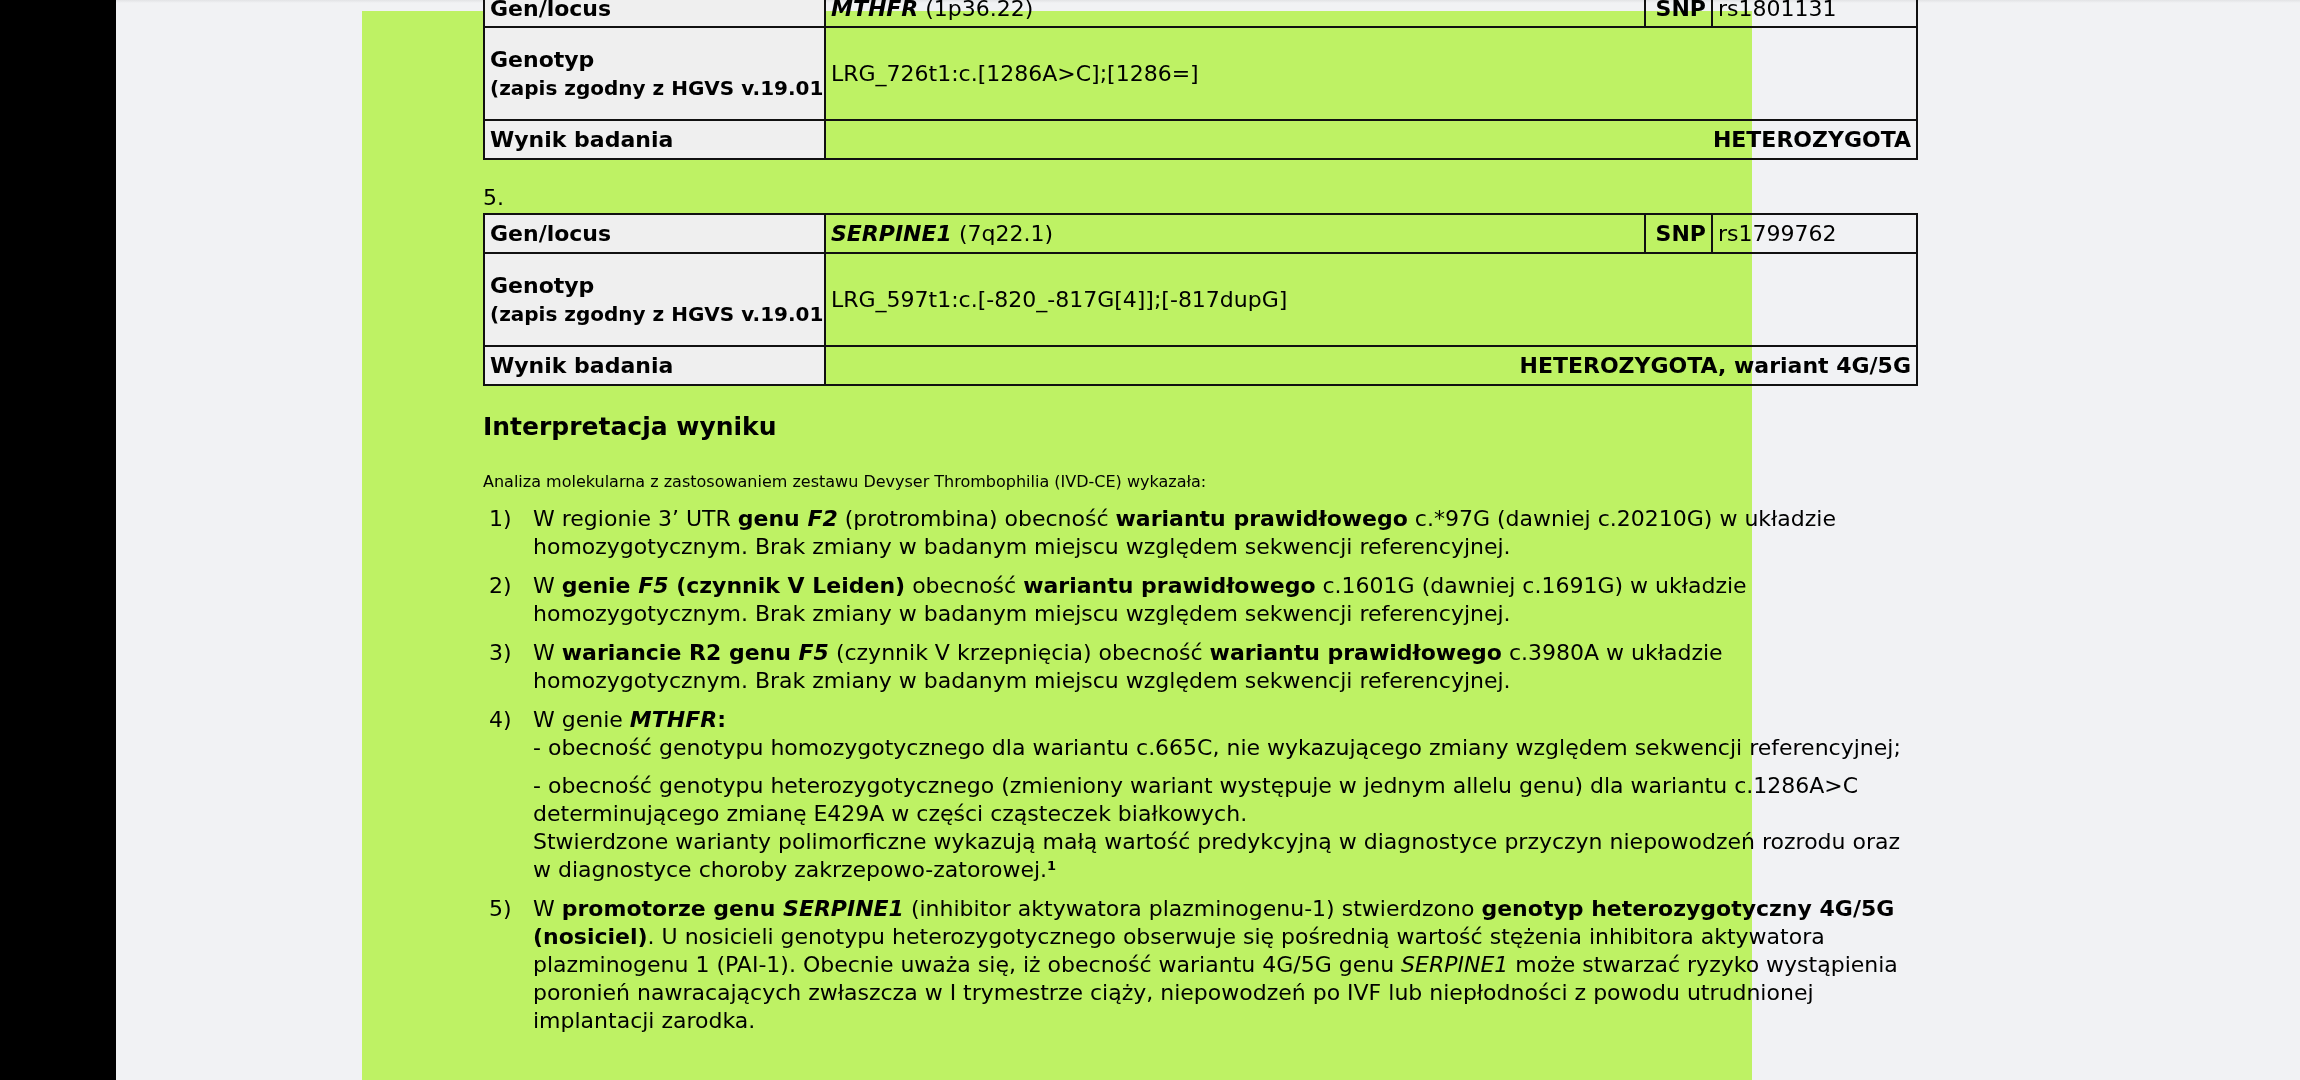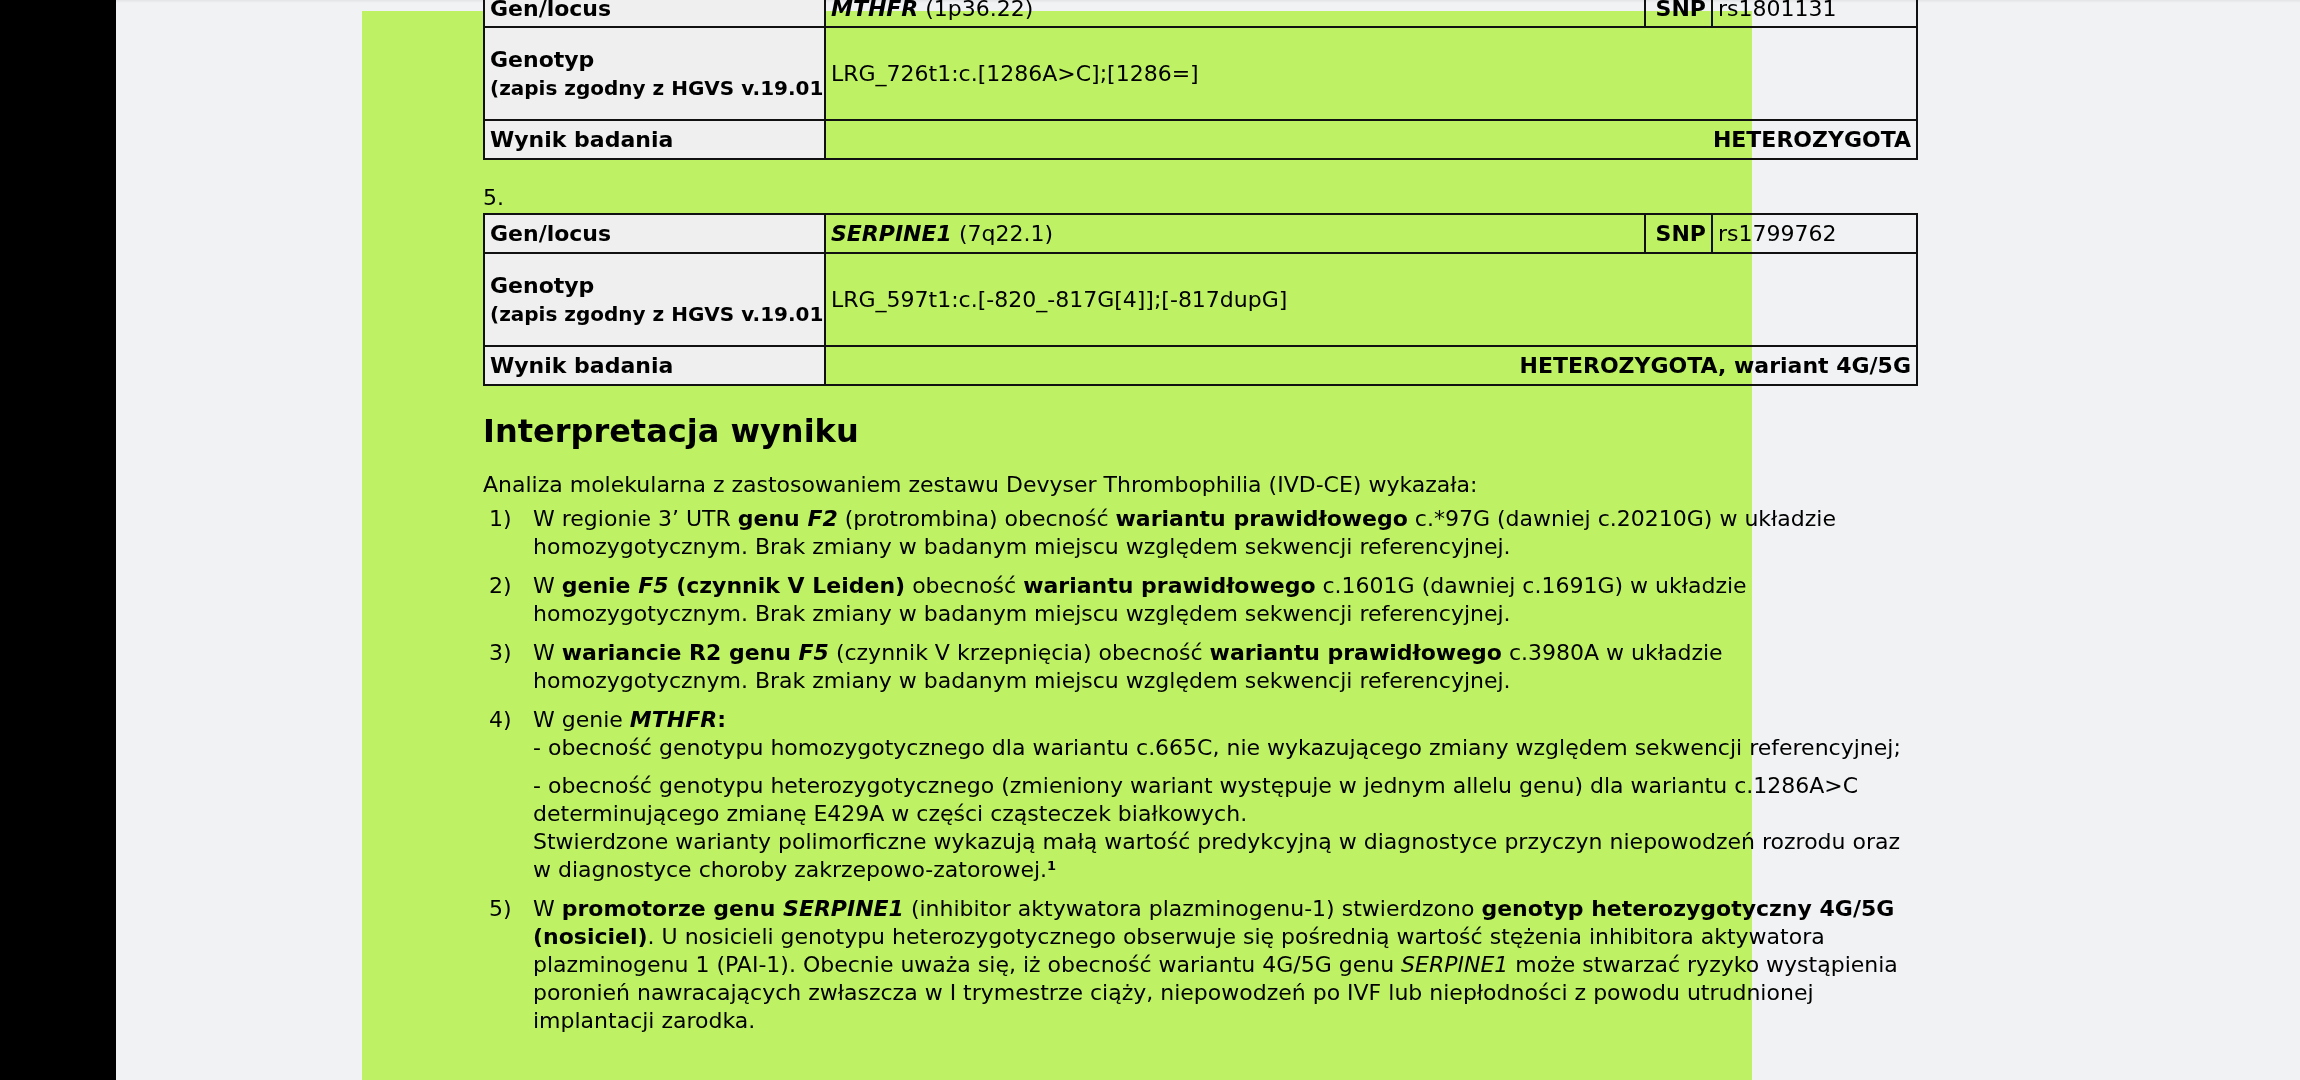--- a/index.html
+++ b/index.html
@@ -27,23 +27,23 @@
   td.lbl { background:#efefef; font-weight:bold; }
   td.snp-lbl { font-weight:bold;text-align:right; }
   .sub { display:block; font-size:20px; font-weight:bold; margin-top:4px; }
   .g-it { font-weight:bold; font-style:italic; }
   .res { font-weight:bold;text-align:right; }
 
   .num5 { position:absolute; left:121px; top:174px; font-size:22px; }
 
   h2.interp {
     position:absolute; left:121px; top:401px; margin:0;
-    font-size:32px; font-weight:bold;
+    font-size:25px; font-weight:bold;
   }
-  .intro { position:absolute; left:121px; top:461px; font-size:22px; white-space:nowrap; }
+  .intro { position:absolute; left:121px; top:461px; font-size:16px; white-space:nowrap; }
 
   ol.items { position:absolute; left:121px; top:494px; margin:0; padding:0; list-style:none; width:1440px; }
   ol.items li { position:relative; padding-left:50px; font-size:22px; line-height:28px; margin-bottom:11px; }
   ol.items li .n { position:absolute; left:6px; top:0; }
   ol.items li p { margin:0; }
   .gap { margin-top:10px !important; }
   b i, i b { font-weight:bold; font-style:italic; }
   sup { font-size:13px; font-weight:bold; vertical-align:top; position:relative; top:-4px; }
 </style>
 </head>

